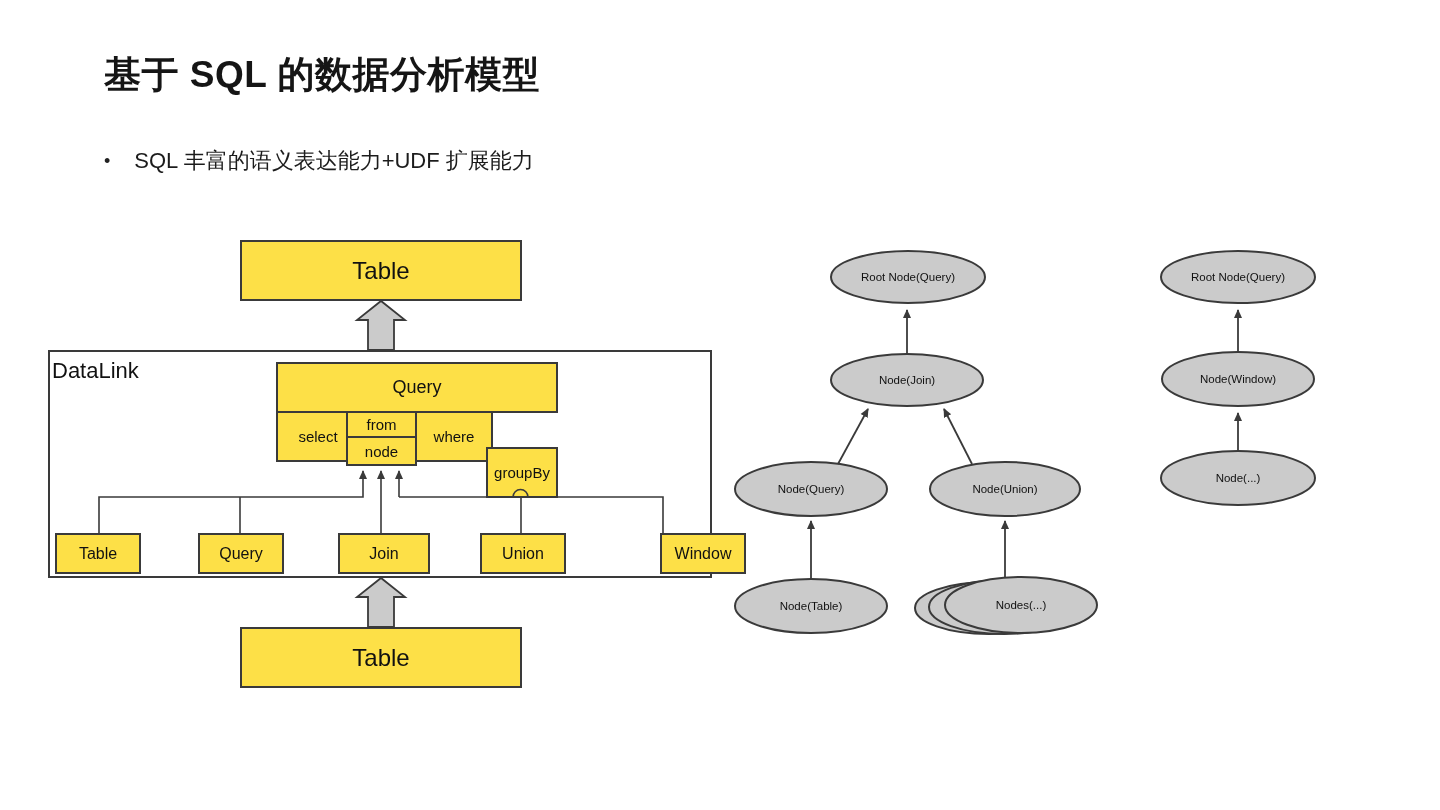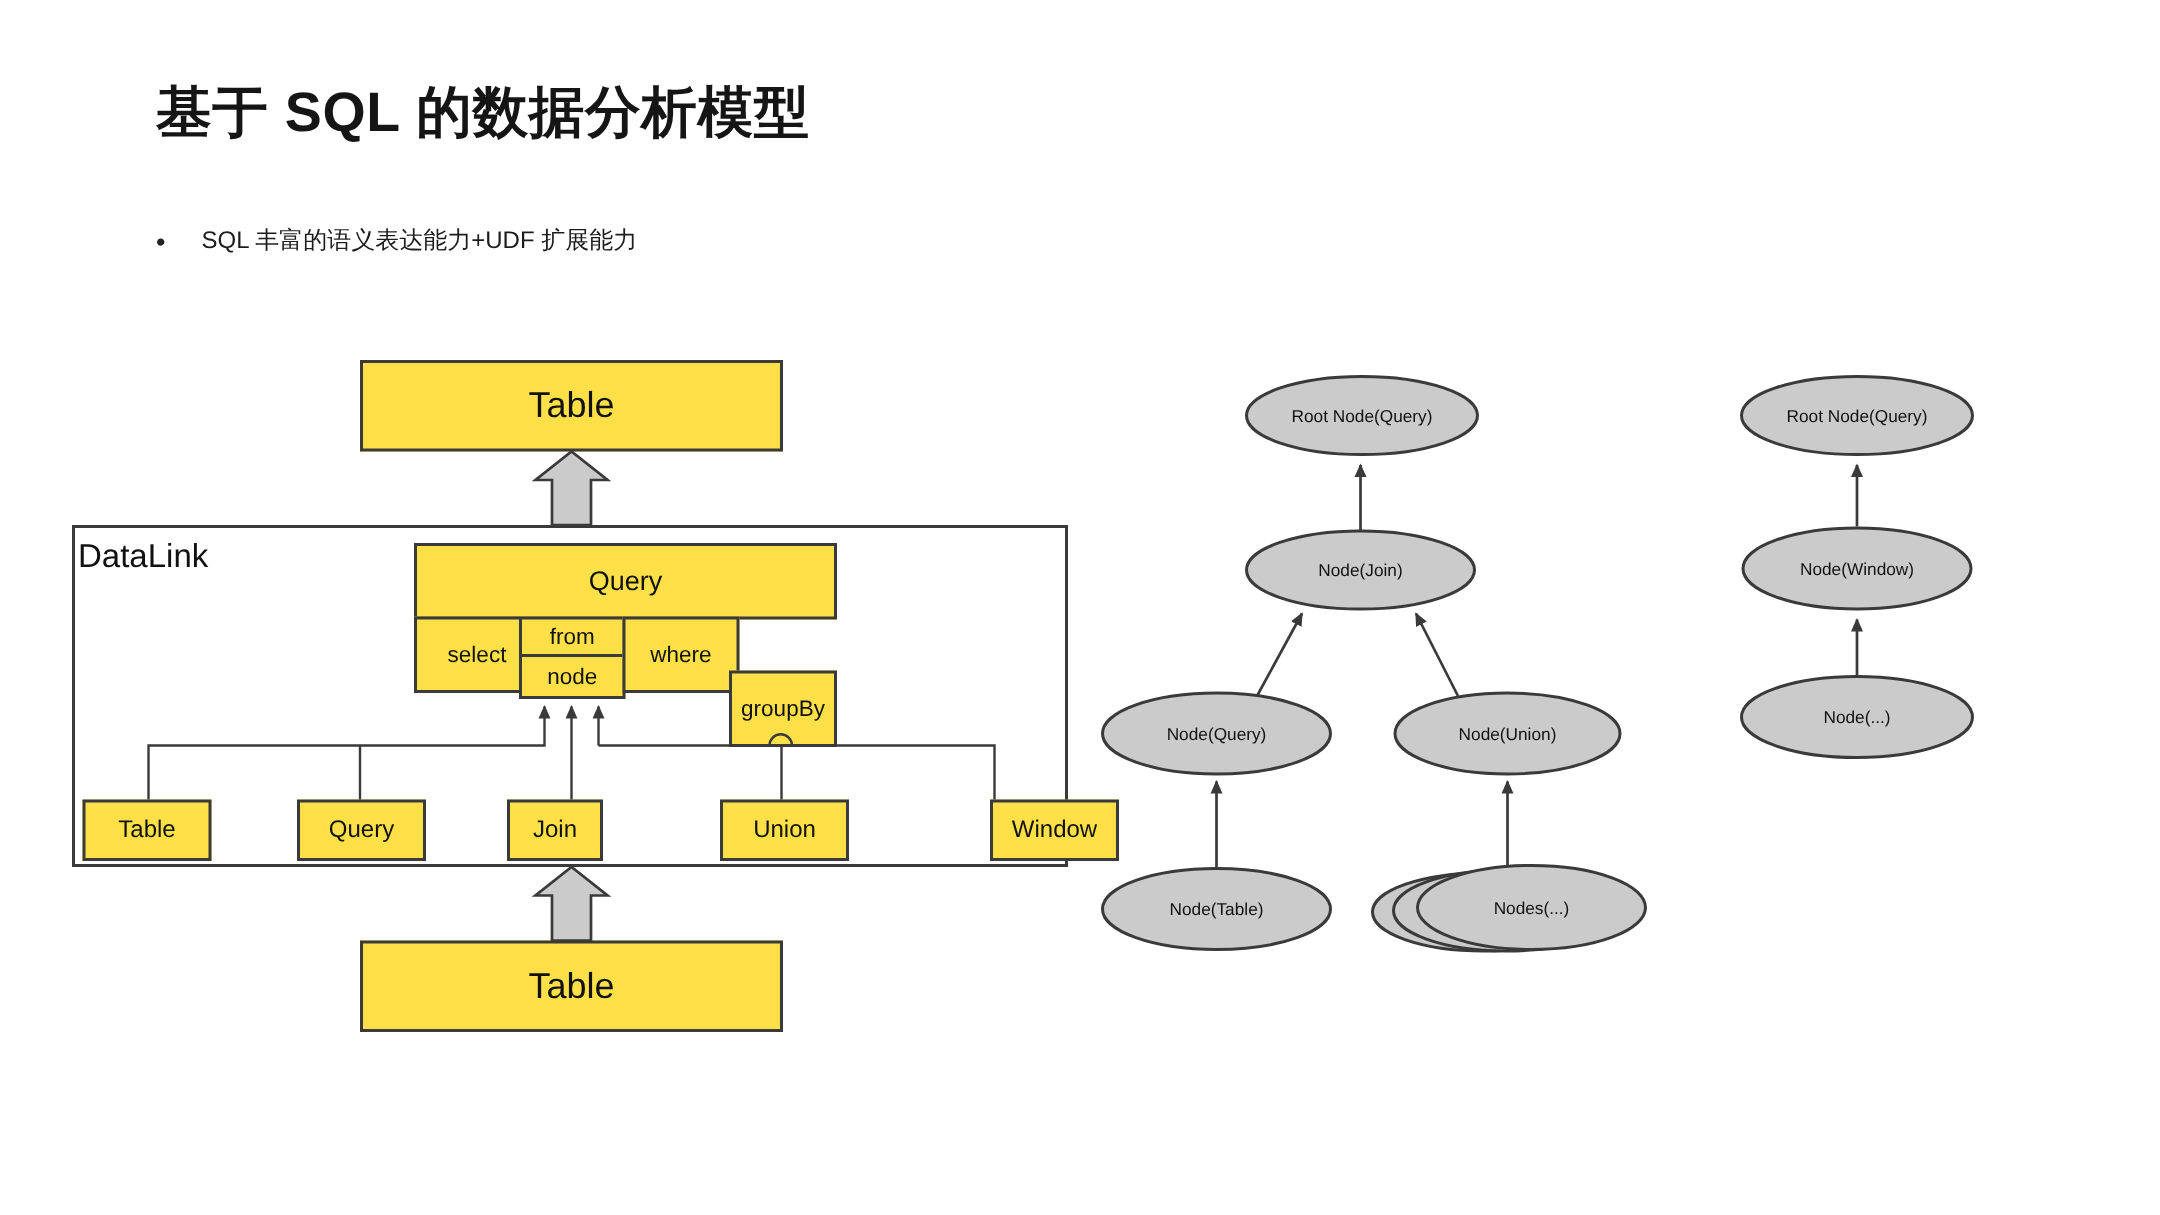--- a/index.html
+++ b/index.html
@@ -7,21 +7,21 @@
     position:relative;width:1440px;height:810px;background:#ffffff;
     font-family:"Liberation Sans","DejaVu Sans",sans-serif;overflow:hidden;text-decoration:underline;
   }
   
   .title{
     position:absolute;left:104px;top:50px;margin:0;
     font-size:37px;font-weight:bold;color:#151515;letter-spacing:0.5px;
   }
   .bullet-row{position:absolute;left:104px;top:146px;display:flex;align-items:flex-start;}
   .bullet-dot{font-size:18px;color:#222;margin-right:24px;line-height:30px;}
-  .bullet-text{font-size:16px;color:#1c1c1c;line-height:30px;}
+  .bullet-text{font-size:22px;color:#1c1c1c;line-height:30px;}
   
   .logo{position:absolute;left:1183px;top:14px;width:228px;height:116px;}
   .logo-apache{
     position:absolute;left:49px;top:42px;font-size:13px;font-weight:bold;
     letter-spacing:4.5px;color:#3b383c;
   }
   .logo-spark{
     position:absolute;left:0px;top:48px;font-size:61px;font-weight:bold;
     color:#3b383c;line-height:1;letter-spacing:1px;
   }
@@ -44,21 +44,21 @@
   .box-table-top{left:240px;top:240px;width:282px;height:61px;}
   .box-datalink{left:48px;top:350px;width:664px;height:228px;}
   .box-query{left:276px;top:362px;width:282px;height:51px;}
   .cell-select{left:276px;top:411px;width:72px;height:51px;padding-left:12px;}
   .cell-from{left:346px;top:411px;width:71px;height:27px;}
   .cell-node{left:346px;top:436px;width:71px;height:30px;}
   .cell-where{left:415px;top:411px;width:78px;height:51px;}
   .cell-groupby{left:486px;top:411px;width:72px;height:51px;margin-top:36px;}
   .box-type-table{left:55px;top:533px;width:86px;height:41px;}
   .box-type-query{left:198px;top:533px;width:86px;height:41px;}
-  .box-type-join{left:338px;top:533px;width:64px;height:41px;}
+  .box-type-join{left:338px;top:533px;width:92px;height:41px;}
   .box-type-union{left:480px;top:533px;width:86px;height:41px;}
   .box-type-window{left:620px;top:533px;width:86px;height:41px;margin-left:40px;}
   .box-table-bottom{left:240px;top:627px;width:282px;height:61px;}
   
   .overlay{position:absolute;left:0;top:0;width:1440px;height:810px;pointer-events:none;}
   .overlay path.connector{fill:none;stroke:#3a3a3a;stroke-width:1.6px;}
   .overlay path.blockarrow{fill:#cbcbcb;stroke:#3a3a3a;stroke-width:1.8px;}
   .overlay ellipse{fill:#cbcbcb;stroke:#3a3a3a;stroke-width:2px;}
   .overlay path.treearrow{fill:none;stroke:#3a3a3a;stroke-width:1.8px;}
   .overlay text{

